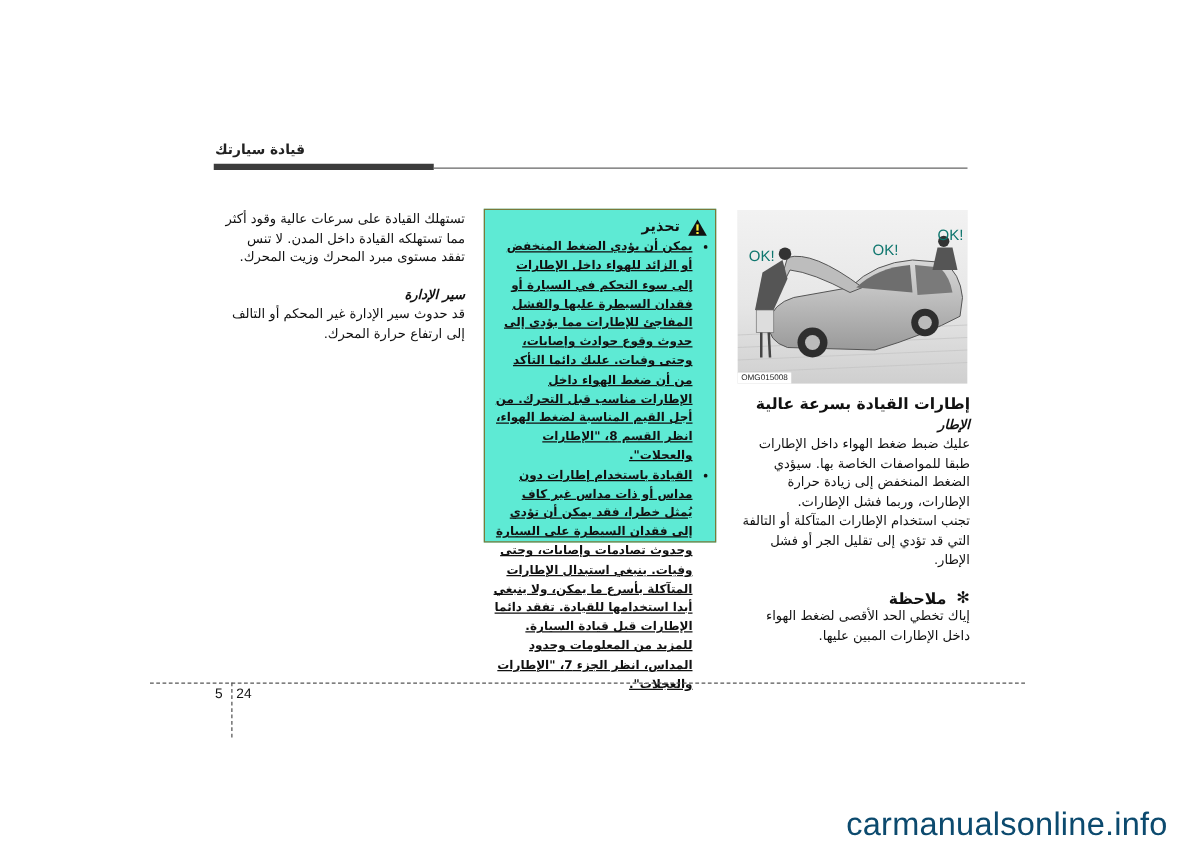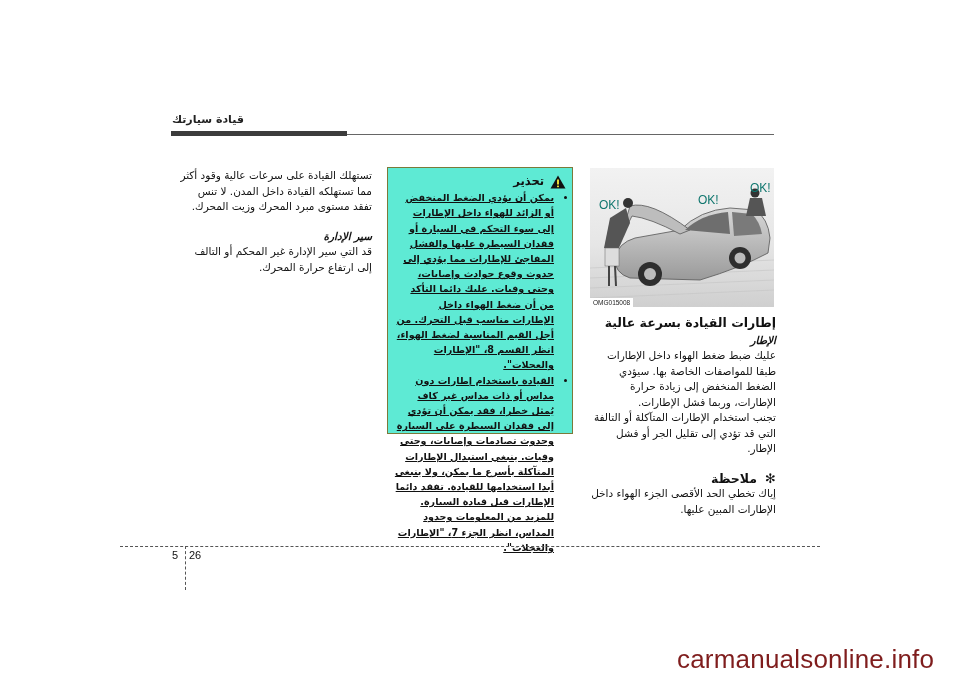--- a/index.html
+++ b/index.html
@@ -50,37 +50,37 @@
     left: 120px; top: 546px; width: 700px; height: 0; border-top: 1px dashed #555;
   }
   .footer-line-v {
     left: 185px; top: 546px; width: 0; height: 44px; border-left: 1px dashed #555;
   }
   .page-sec { left: 172px; top: 549px; font-family: "Liberation Sans", sans-serif; font-size: 11px; }
   .page-num { left: 189px; top: 549px; font-family: "Liberation Sans", sans-serif; font-size: 11px; }
 
   .watermark {
     left: 677px; top: 644px; font-family: "Liberation Sans", sans-serif;
-    font-size: 26px; color: #7f1d1d; letter-spacing: 0.2px;
+    font-size: 26px; color: #0c4a6e; letter-spacing: 0.2px;
   }
 </style>
 </head>
 <body>
 
 <div class="abs header-title">قيادة سيارتك</div>
 <div class="abs header-bar-thick"></div>
 <div class="abs header-bar-thin"></div>
 
 <div class="abs col col-left">
   <div class="para">
     <div>تستهلك القيادة على سرعات عالية وقود أكثر مما تستهلكه القيادة داخل المدن. لا تنس تفقد مستوى مبرد المحرك وزيت المحرك.</div>
   </div>
   <div class="para">
     <div class="sub-head">سير الإدارة</div>
-    <div>قد التي سير الإدارة غير المحكم أو التالف إلى ارتفاع حرارة المحرك.</div>
+    <div>قد حدوث سير الإدارة غير المحكم أو التالف إلى ارتفاع حرارة المحرك.</div>
   </div>
 </div>
 
 <div class="abs warn-box">
   <div class="warn-title">
     <svg class="warn-icon" viewBox="0 0 16 14">
       <polygon points="8,0.5 15.5,13.5 0.5,13.5" fill="#111"></polygon>
       <rect x="7.1" y="4.5" width="1.8" height="5" fill="#fff23a"></rect>
       <rect x="7.1" y="10.6" width="1.8" height="1.6" fill="#fff23a"></rect>
     </svg>
@@ -143,21 +143,21 @@
 
 <div class="abs col col-right">
   <div class="section-head">إطارات القيادة بسرعة عالية</div>
   <div class="sub-head">الإطار</div>
   <div>عليك ضبط ضغط الهواء داخل الإطارات طبقا للمواصفات الخاصة بها. سيؤدي الضغط المنخفض إلى زيادة حرارة الإطارات، وربما فشل الإطارات.</div>
   <div class="para">تجنب استخدام الإطارات المتآكلة أو التالفة التي قد تؤدي إلى تقليل الجر أو فشل الإطار.</div>
   <div class="note-head">
     <span class="note-star">✻</span>
     <span>ملاحظة</span>
   </div>
-  <div>إياك تخطي الحد الأقصى الجزء الهواء داخل الإطارات المبين عليها.</div>
+  <div>إياك تخطي الحد الأقصى لضغط الهواء داخل الإطارات المبين عليها.</div>
 </div>
 
 <div class="abs footer-line-h"></div>
 <div class="abs footer-line-v"></div>
 <div class="abs page-sec">5</div>
-<div class="abs page-num">26</div>
+<div class="abs page-num">24</div>
 
 <div class="abs watermark">carmanualsonline.info</div>
 
 </body></html>

